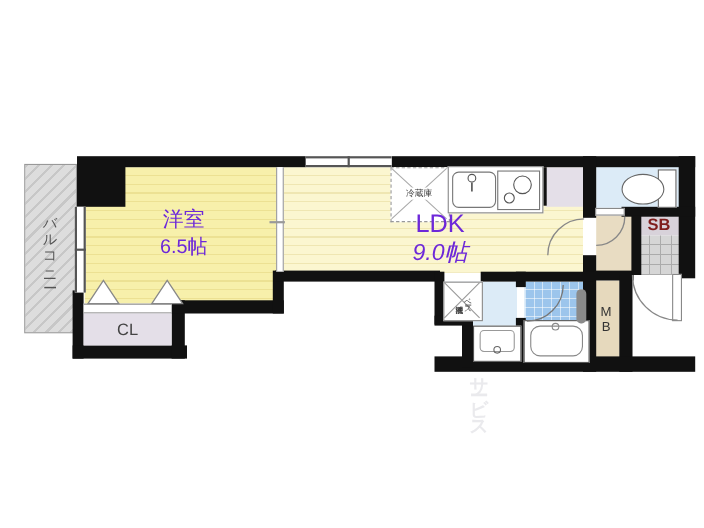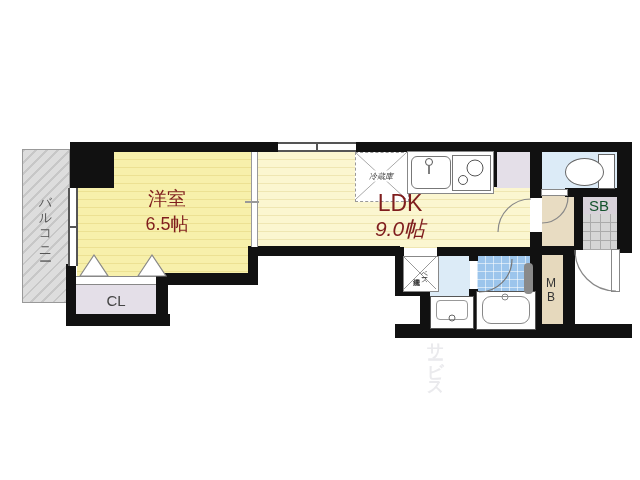--- a/index.html
+++ b/index.html
@@ -1,20 +1,20 @@
 <!DOCTYPE html>
 <html><head>
 <meta charset="utf-8">
 <style>
   html,body{margin:0;padding:0;background:#fff;}
   #stage{position:relative;width:640px;height:480px;background:#ffffff;overflow:hidden;
          font-family:"Liberation Sans", sans-serif;}
   .abs{position:absolute;}
   .w{position:absolute;background:#111111;}
-  .lbl{position:absolute;color:#7f1d1d;transform:translate(-50%,-50%);white-space:nowrap;}
+  .lbl{position:absolute;color:#6d28d9;transform:translate(-50%,-50%);white-space:nowrap;}
   .vtext{writing-mode:vertical-rl;text-orientation:upright;}
   
   .room-yellow{background:repeating-linear-gradient(180deg,#f7f0ab 0 7px,#ece193 7px 8px);}
   .ldk-yellow{background:repeating-linear-gradient(180deg,#fbf6d0 0 7px,#efe6b2 7px 8px);}
   .balcony{background:repeating-linear-gradient(135deg,#c7c7c7 0 2px,#dddddd 2px 8px);border:1px solid #999;}
   .lavender{background:#e4dfe8;}
   .beige{background:#e8dcc2;}
   .mbbeige{background:#e6d9bd;}
   .waterblue{background:#dcebf7;}
   .bathtile{background:#9cc5ec;
@@ -116,20 +116,20 @@
     <circle cx="452" cy="318" r="3" fill="none" stroke="#666"></circle>
     <circle cx="505" cy="297" r="3" fill="none" stroke="#888"></circle>
   </svg>
 
   <div class="lbl vtext" style="left:45px;top:222px;font-size:13px;color:#555;letter-spacing:2px;">バルコニー</div>
   <div class="lbl" style="left:167px;top:199px;font-size:19px;">洋室</div>
   <div class="lbl" style="left:167px;top:224px;font-size:18px;">6.5帖</div>
   <div class="lbl" style="left:400px;top:203px;font-size:23px;">LDK</div>
   <div class="lbl" style="left:400px;top:229px;font-size:21px;font-style:italic;">9.0帖</div>
   <div class="lbl" style="left:116px;top:300px;font-size:15px;color:#444;">CL</div>
-  <div class="lbl" style="left:599px;top:205px;font-size:15px;font-weight:normal;color:#14532d;">SB</div>
+  <div class="lbl" style="left:599px;top:205px;font-size:15px;font-weight:bold;color:#7f1d1d;">SB</div>
   <div class="lbl" style="left:551px;top:283px;font-size:12px;color:#333;">M</div>
   <div class="lbl" style="left:551px;top:297px;font-size:12px;color:#333;">B</div>
-  <div class="lbl" style="left:381px;top:176px;font-size:8px;color:#333;background:#fff;padding:0 1px;font-style:italic;">冷蔵庫</div>
+  <div class="lbl" style="left:381px;top:176px;font-size:8px;color:#333;background:#fff;padding:0 1px;">冷蔵庫</div>
   <div class="lbl" style="left:424px;top:273px;font-size:7px;color:#333;writing-mode:vertical-rl;text-orientation:upright;">ベース</div>
   <div class="lbl" style="left:416px;top:273px;font-size:7px;color:#333;writing-mode:vertical-rl;text-orientation:upright;">洗濯機</div>
 
 </div>
 
 </body></html>

